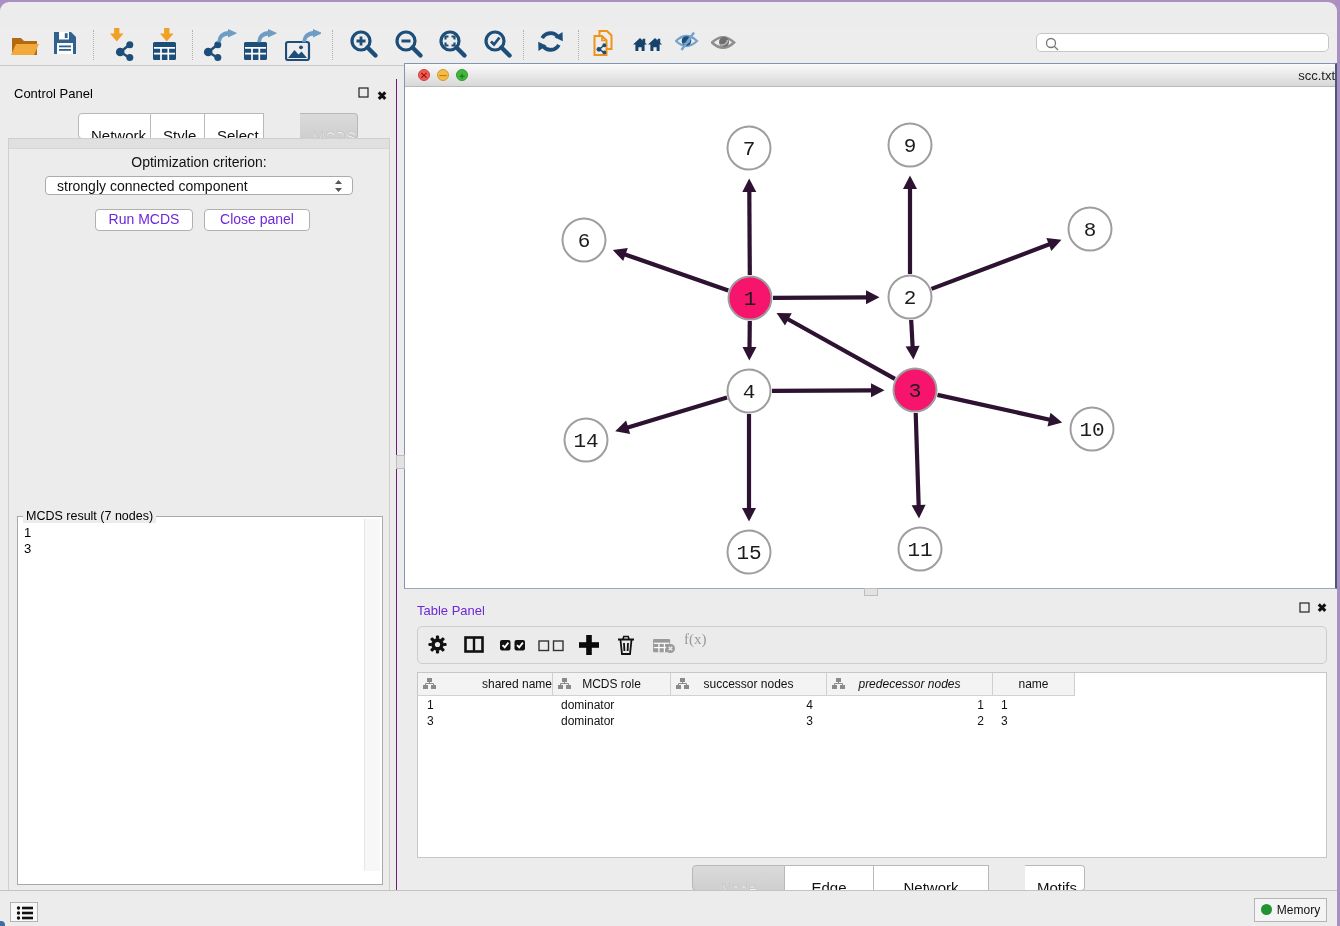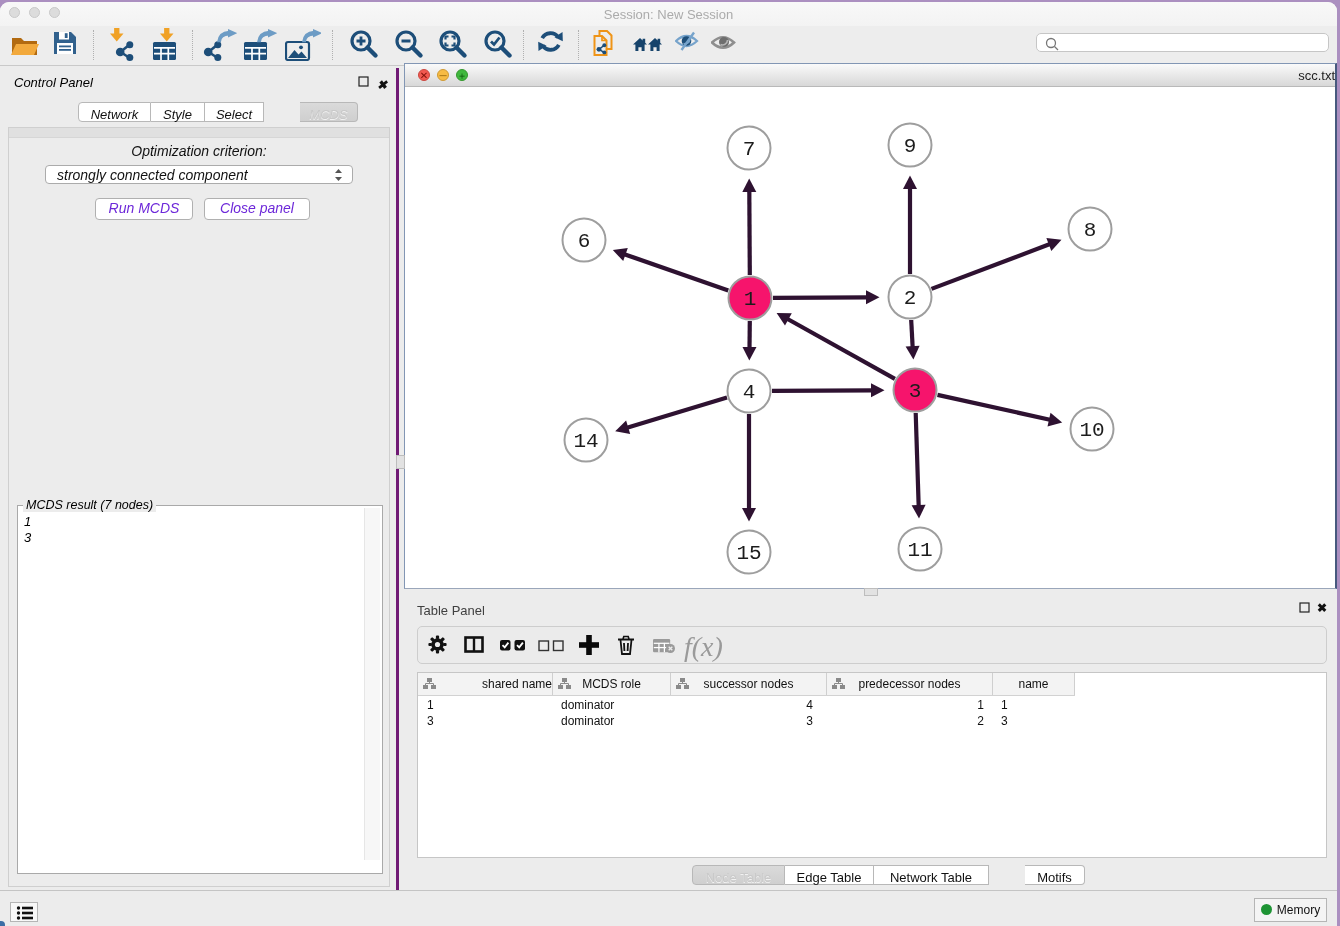--- a/index.html
+++ b/index.html
@@ -7,66 +7,60 @@
 
 #titlebar{position:absolute;left:0;top:0;width:100%;height:24px;background:linear-gradient(#f8f8f8,#f3f3f3);}
 #titlebar .tl{position:absolute;top:5px;width:11px;height:11px;border-radius:50%;background:#dcdcdc;border:1px solid #c8c8c8;box-sizing:border-box;}
 #title-text{position:absolute;top:5px;left:0;width:100%;text-align:center;font-size:13px;color:#ababab;}
 
 #toolbar{position:absolute;left:0;top:24px;width:100%;height:39px;background:#ededed;border-bottom:1px solid #c9c9c9;}
 .sep{position:absolute;top:4px;height:30px;width:0;border-left:1px dotted #b0b0b0;}
 .tbi{position:absolute;top:3px;}
 #searchbox{position:absolute;left:1036px;top:7px;width:291px;height:17px;background:#fff;border:1px solid #c6c6c6;border-radius:5px;}
 
-#cp{position:absolute;left:0;top:66px;width:396px;height:827px;background:#ececec;border-right:3px solid #701a75;font-style:italic;}
+#cp{position:absolute;left:0;top:77px;width:396px;height:827px;background:#ececec;border-right:1px solid #701a75;}
 #cp-head{position:absolute;top:7px;left:14px;font-size:13px;color:#000;}
 .panhead-ic{position:absolute;top:10px;font-size:12px;color:#111;}
 .tabs{position:absolute;display:flex;height:19px;}
-.tab{height:20px;line-height:20px;font-size:13px;padding:2px;background:#fff;border:1px solid #b8b8b8;border-left:none;color:#111;text-align:center;box-sizing:border-box;}
+.tab{height:20px;line-height:20px;font-size:15px;padding:12px;background:#fff;border:1px solid #b8b8b8;border-left:none;color:#111;text-align:center;box-sizing:border-box;}
 .tab.first{border-left:1px solid #b8b8b8;border-radius:4px 0 0 4px;}
 .tab.last{border-radius:0 4px 4px 0;margin-left:36px;}
 .tab.sel{background:linear-gradient(#dadada,#cfcfcf);color:#c9c9c9;text-shadow:0 1px 0 #f2f2f2;}
 #cp-inner{position:absolute;left:8px;top:59px;width:380px;height:758px;border:1px solid #cfcfcf;background:#ececec;}
 #cp-band{position:absolute;left:0;top:0;width:100%;height:9px;background:#e0e0e0;border-bottom:1px solid #d6d6d6;}
 #opt-label{position:absolute;top:15px;left:0;width:100%;text-align:center;font-size:14px;color:#111;}
 #dropdown{position:absolute;left:36px;top:37px;width:308px;height:19px;background:#fff;border:1px solid #ababab;border-radius:4px;font-size:14px;line-height:19px;color:#111;padding-left:11px;box-sizing:border-box;}
 .btn{position:absolute;top:70px;height:20px;background:#fff;border:1px solid #b0b0b0;border-radius:4px;font-size:14px;line-height:19px;text-align:center;color:#6d28d9;}
 #fieldset{position:absolute;left:8px;top:377px;width:364px;height:367px;background:#fff;border:1px solid #a9a9a9;}
 #fieldset-legend{position:absolute;left:5px;top:-8px;background:#ececec;font-size:12.5px;color:#000;padding:0 3px;}
 #fs-scroll{position:absolute;right:2px;top:2px;width:15px;height:352px;background:#f7f7f7;border-left:1px solid #e6e6e6;}
 
 #netwin{position:absolute;left:404px;top:61px;width:933px;height:526px;border:1px solid #8296b4;border-right:2px solid #47597e;border-bottom:1px solid #9aa6ba;box-sizing:border-box;background:#fff;}
 #nw-title{position:absolute;left:0;top:0;width:100%;height:22px;background:linear-gradient(#fafafa,#d8d8d8);border-bottom:1px solid #b9b9b9;}
 #nw-title-text{position:absolute;width:100%;text-align:right;top:4px;font-size:13px;font-weight:normal;color:#222;}
 .tl2{position:absolute;top:5px;width:12px;height:12px;border-radius:50%;box-sizing:border-box;font-size:10px;line-height:11px;text-align:center;}
 #graph{position:absolute;left:0;top:23px;}
 
 #tp{position:absolute;left:404px;top:595px;width:933px;height:293px;background:#ececec;}
-#tp-head{position:absolute;top:6px;left:13px;font-size:13px;color:#404040;}
+#tp-head{position:absolute;top:6px;left:13px;font-size:13px;color:#6d28d9;}
 #tp-toolbar{position:absolute;left:13px;top:29px;width:908px;height:36px;border:1px solid #cdcdcd;border-radius:5px;background:#ebebeb;}
 #tbl{position:absolute;left:13px;top:75px;width:908px;height:184px;background:#fff;border:1px solid #c6c6c6;}
 #tbl-header{position:absolute;left:0;top:0;width:657px;height:22px;background:#f3f3f3;border-bottom:1px solid #d2d2d2;font-size:12px;color:#111;}
 .th{position:absolute;top:0;height:22px;line-height:22px;border-right:1px solid #cfcfcf;text-align:center;}
 .row{position:absolute;font-size:12px;color:#111;height:16px;line-height:16px;}
 .cell{position:absolute;top:0;}
 #tp-tabs{position:absolute;top:268px;left:288px;}
 
 #statusbar{position:absolute;left:0;top:888px;width:100%;height:38px;background:#ececec;border-top:1px solid #c4c4c4;}
 #memBtn{position:absolute;right:10px;top:7px;width:71px;height:22px;background:#f4f4f4;border:1px solid #b5b5b5;font-size:12px;color:#111;line-height:22px;text-align:center;}
 #listBtn{position:absolute;left:10px;top:11px;width:28px;height:20px;background:#f8f8f8;border:1px solid #b5b5b5;box-sizing:border-box;}
 svg text{font-family:"Liberation Mono",monospace;font-size:21px;fill:#1c1c1c;text-anchor:middle;}
 </style></head>
 <body>
 <div id="app">
-  <div id="titlebar">
-    <div class="tl" style="left:9px"></div>
-    <div class="tl" style="left:29px"></div>
-    <div class="tl" style="left:49px"></div>
-    <div id="title-text">Session: New Session</div>
-  </div>
   <div id="toolbar">
     <svg class="tbi" style="left:8px;top:3px" width="32" height="30" viewBox="0 0 32 30">
         <path d="M4 9 L13 9 L16 12 L29 12 L29 26 L4 26 Z" fill="#b26a10"></path>
         <path d="M8 15 L31 15 L26 26 L3 26 Z" fill="#f2a93c"></path>
       </svg>
     <svg class="tbi" style="left:52px;top:3px" width="26" height="30" viewBox="0 0 26 30">
         <path d="M2 3 L19 3 L24 8 L24 25 L2 25 Z" fill="#31618d"></path>
         <rect x="7" y="3" width="10" height="7.5" fill="#fff"></rect>
         <rect x="12.8" y="4.2" width="2.8" height="4.8" fill="#31618d"></rect>
         <rect x="5" y="14" width="16" height="11" fill="#fff"></rect>
@@ -393,21 +387,21 @@
             <g stroke="#fff" stroke-width="1.6">
               <line x1="1" y1="5.5" x2="21" y2="5.5"></line>
               <line x1="1" y1="11" x2="21" y2="11"></line>
               <line x1="7.6" y1="5" x2="7.6" y2="17"></line>
               <line x1="14.6" y1="5" x2="14.6" y2="17"></line>
             </g>
           </g>
           <circle cx="17.5" cy="11.5" r="4.5" fill="#9a9a9a"></circle>
           <path d="M15.7 9.7 L19.3 13.3 M19.3 9.7 L15.7 13.3" stroke="#ebebeb" stroke-width="1.4"></path>
         </svg>
-      <div style="position:absolute;left:266px;top:4px;font-family:'Liberation Serif',serif;font-style:italic;font-size:28px;color:#9a9a9a;">f(x)</div>
+      <div style="position:absolute;left:266px;top:4px;font-family:'Liberation Serif',serif;font-size:15px;color:#9a9a9a;">f(x)</div>
       </div>
     <div id="tbl">
       <div id="tbl-header">
         <div class="th" style="left:0px;width:134px;text-align:right;"><svg width="13" height="12" style="position:absolute;left:5px;top:5px;">
               <g fill="#8a8a8a">
                 <rect x="4" y="0" width="5" height="4"></rect>
                 <rect x="0" y="7" width="5" height="4"></rect>
                 <rect x="8" y="7" width="5" height="4"></rect>
               </g>
               <path d="M6.5 4 V5.5 M2.5 7 V5.5 H10.5 V7" stroke="#8a8a8a" fill="none"></path>
@@ -421,21 +415,21 @@
               <path d="M6.5 4 V5.5 M2.5 7 V5.5 H10.5 V7" stroke="#8a8a8a" fill="none"></path>
             </svg>MCDS role</div>
         <div class="th" style="left:253px;width:155px;"><svg width="13" height="12" style="position:absolute;left:5px;top:5px;">
               <g fill="#8a8a8a">
                 <rect x="4" y="0" width="5" height="4"></rect>
                 <rect x="0" y="7" width="5" height="4"></rect>
                 <rect x="8" y="7" width="5" height="4"></rect>
               </g>
               <path d="M6.5 4 V5.5 M2.5 7 V5.5 H10.5 V7" stroke="#8a8a8a" fill="none"></path>
             </svg>successor nodes</div>
-        <div class="th" style="left:409px;width:165px;"><svg width="13" height="12" style="position:absolute;left:5px;top:5px;">
+        <div class="th" style="left:409px;width:165px;font-style:italic;"><svg width="13" height="12" style="position:absolute;left:5px;top:5px;">
               <g fill="#8a8a8a">
                 <rect x="4" y="0" width="5" height="4"></rect>
                 <rect x="0" y="7" width="5" height="4"></rect>
                 <rect x="8" y="7" width="5" height="4"></rect>
               </g>
               <path d="M6.5 4 V5.5 M2.5 7 V5.5 H10.5 V7" stroke="#8a8a8a" fill="none"></path>
             </svg>predecessor nodes</div>
         <div class="th" style="left:575px;width:81px;">name</div>
       </div>
       <div class="row" style="top:24px;">

